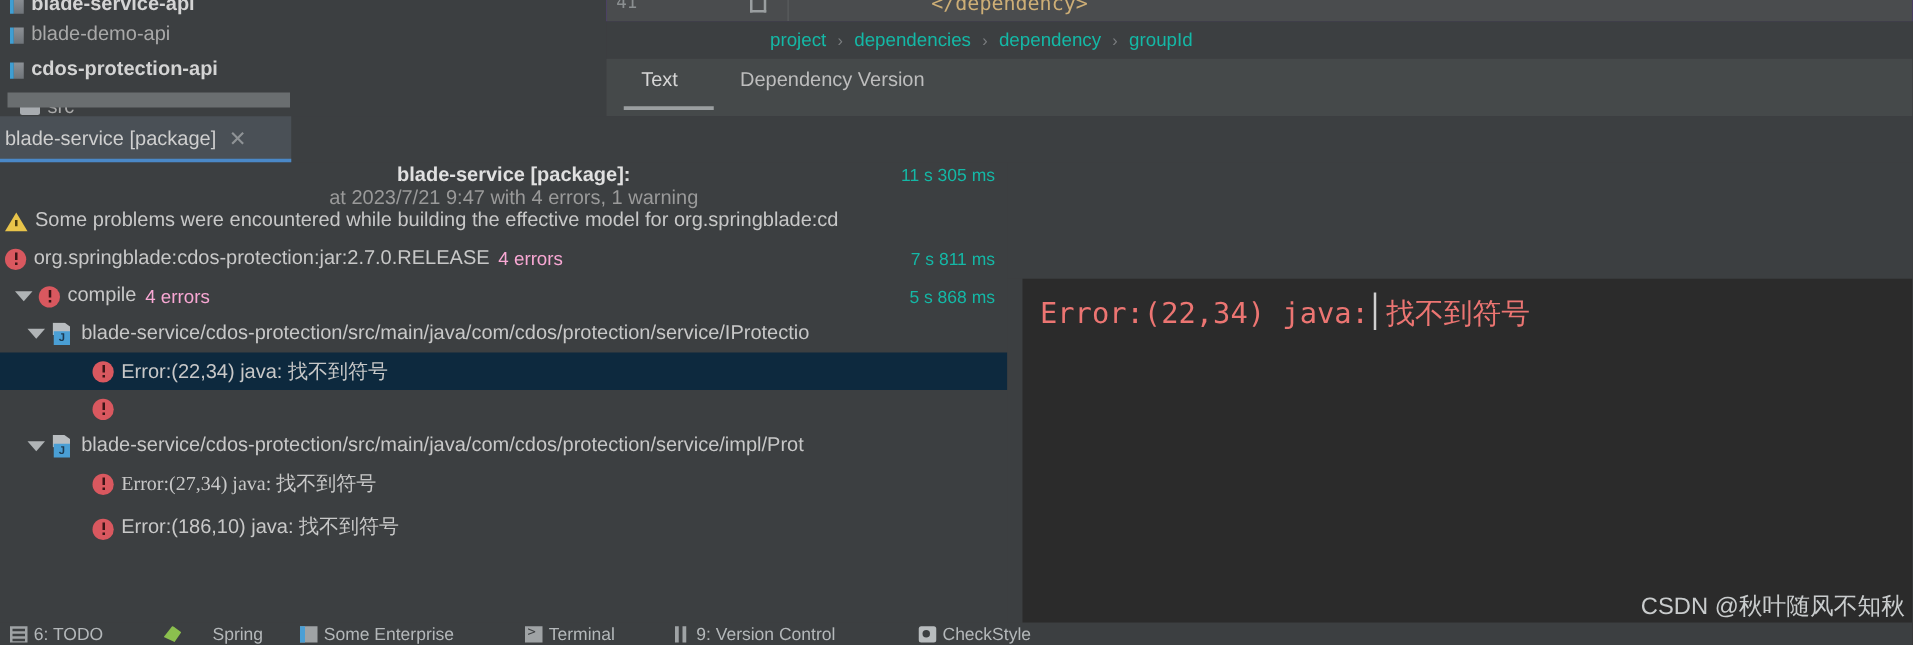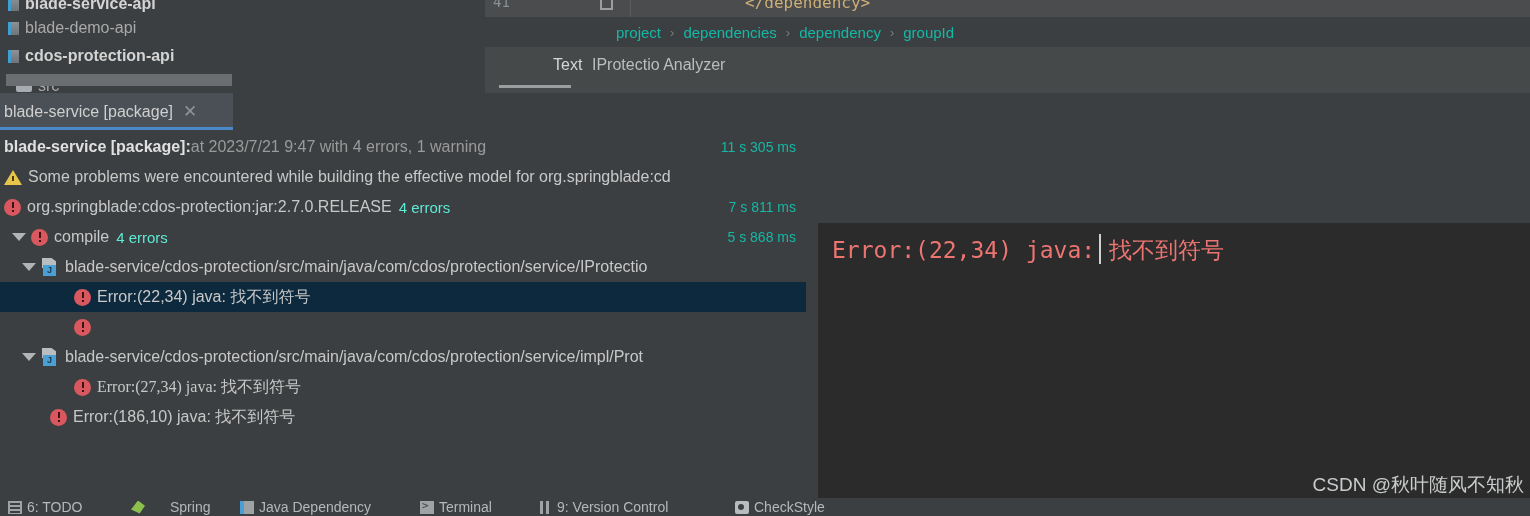--- a/index.html
+++ b/index.html
@@ -51,21 +51,21 @@
 
   
   .editor-tabbar {
     position: absolute; left: 485px; top: 47px; width: 1045px; height: 46px;
     background: #45494a;
   }
   .etab {
     position: absolute; top: 9px; font-size: 16px; color: #bdbdbd;
     white-space: nowrap;
   }
-  .etab.active { color: #d6d6d6; margin-left: 40px; }
+  .etab.active { color: #d6d6d6; }
   .etab-underline {
     position: absolute; height: 3px; background: #9a9ea0;
   }
 
   
   .project-sliver {
     position: absolute; left: 0; top: 0; width: 485px; height: 93px;
     background: #3c3f41; overflow: hidden;
   }
   .ptree-row {
@@ -126,21 +126,21 @@
   .res-row {
     position: absolute; left: 0; width: 806px; height: 30px;
     display: flex; align-items: center;
   }
   .res-row.selected { background: #0d293e; }
   .res-text {
     font-size: 16px; color: #c8c8c8; white-space: nowrap;
   }
   .res-text.b { font-weight: bold; color: #e0e0e0; }
   .res-sub { font-size: 16px; color: #9a9a9a; }
-  .res-count { font-size: 15px; color: #5eead4; margin-left: 7px; }
+  .res-count { font-size: 15px; color: #f9a8d4; margin-left: 7px; }
   .res-time {
     position: absolute; right: 10px; font-size: 14px; color: #14b8a6;
     white-space: nowrap;
   }
 
   
   .tri {
     width: 0; height: 0; flex: none;
     border-left: 7px solid transparent; border-right: 7px solid transparent;
     border-top: 8px solid #b0b4b6; margin-right: 5px;
@@ -280,21 +280,21 @@
     <span class="crumb">dependencies</span>
     <span class="crumb-sep">›</span>
     <span class="crumb">dependency</span>
     <span class="crumb-sep">›</span>
     <span class="crumb">groupId</span>
   </div>
 
   <div class="editor-tabbar">
     <span class="etab active" style="left:28px;">Text</span>
     <span class="etab-underline" style="left:14px; top:38px; width:72px;"></span>
-    <span class="etab" style="left:107px;">IProtectio Analyzer</span>
+    <span class="etab" style="left:107px;">Dependency Version</span>
   </div>
 
   <div class="project-sliver">
     <div class="ptree-row" style="top:-8px;">
       <span class="mod-icon"></span>
       <span class="ptree-label bold">blade-service-api</span>
     </div>
     <div class="ptree-row" style="top:16px;">
       <span class="mod-icon"></span>
       <span class="ptree-label dim">blade-demo-api</span>
@@ -315,21 +315,21 @@
     <div class="msg-tabbar">
       <div class="msg-tab">
         <span class="msg-tab-label">blade-service [package]</span>
         <span class="msg-tab-close">✕</span>
       </div>
       <div class="msg-tab-underline"></div>
     </div>
 
     <div class="results-pane">
 
-      <div class="res-row" style="top:2px; padding-left:4px;">
+      <div class="res-row" style="top:2px; padding-left:16px;flex-direction:column;">
         <span class="res-text b">blade-service [package]:</span>
         <span class="res-sub"> at 2023/7/21 9:47 with 4 errors, 1 warning</span>
         <span class="res-time">11 s 305 ms</span>
       </div>
 
       <div class="res-row" style="top:32px; padding-left:4px;">
         <span class="ico-warn"></span>
         <span class="res-text">Some problems were encountered while building the effective model for org.springblade:cd</span>
       </div>
 
@@ -367,21 +367,21 @@
         <span class="tri"></span>
         <span class="ico-java"></span>
         <span class="res-text">blade-service/cdos-protection/src/main/java/com/cdos/protection/service/impl/Prot</span>
       </div>
 
       <div class="res-row" style="top:242px; padding-left:74px;font-family:Liberation Serif, serif;">
         <span class="ico-err"></span>
         <span class="res-text">Error:(27,34) java: 找不到符号</span>
       </div>
 
-      <div class="res-row" style="top:272px; padding-left:50px;">
+      <div class="res-row" style="top:272px; padding-left:74px;align-items:flex-end;">
         <span class="ico-err"></span>
         <span class="res-text">Error:(186,10) java: 找不到符号</span>
       </div>
 
     </div>
 
     <div class="pane-divider"></div>
 
     <div class="detail-pane">
       <span class="detail-text">Error:(22,34) java: 找不到符号</span>
@@ -395,21 +395,21 @@
     <div class="bbtn" style="left:8px;">
       <span class="bico bico-todo"></span>
       <span class="bbtn-label">6: TODO</span>
     </div>
     <div class="bbtn" style="left:131px;gap:20px;">
       <span class="bico bico-spring"></span>
       <span class="bbtn-label">Spring</span>
     </div>
     <div class="bbtn" style="left:240px;">
       <span class="bico bico-enterprise"></span>
-      <span class="bbtn-label">Java Dependency</span>
+      <span class="bbtn-label">Some Enterprise</span>
     </div>
     <div class="bbtn" style="left:420px;align-items:center;">
       <span class="bico bico-terminal"></span>
       <span class="bbtn-label">Terminal</span>
     </div>
     <div class="bbtn" style="left:538px;">
       <span class="bico bico-vcs"></span>
       <span class="bbtn-label">9: Version Control</span>
     </div>
     <div class="bbtn" style="left:735px;">

